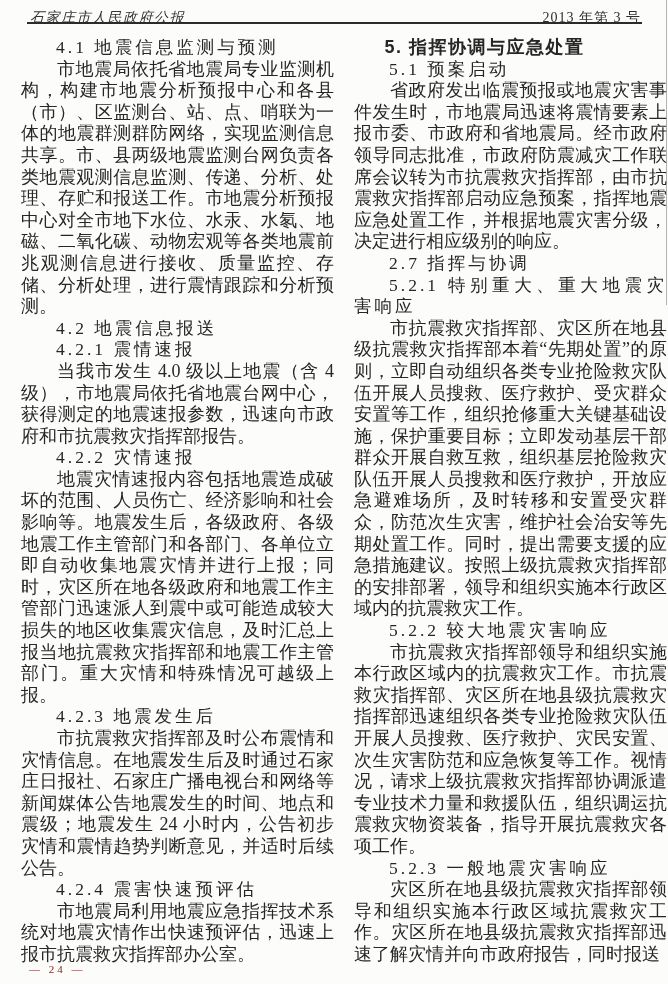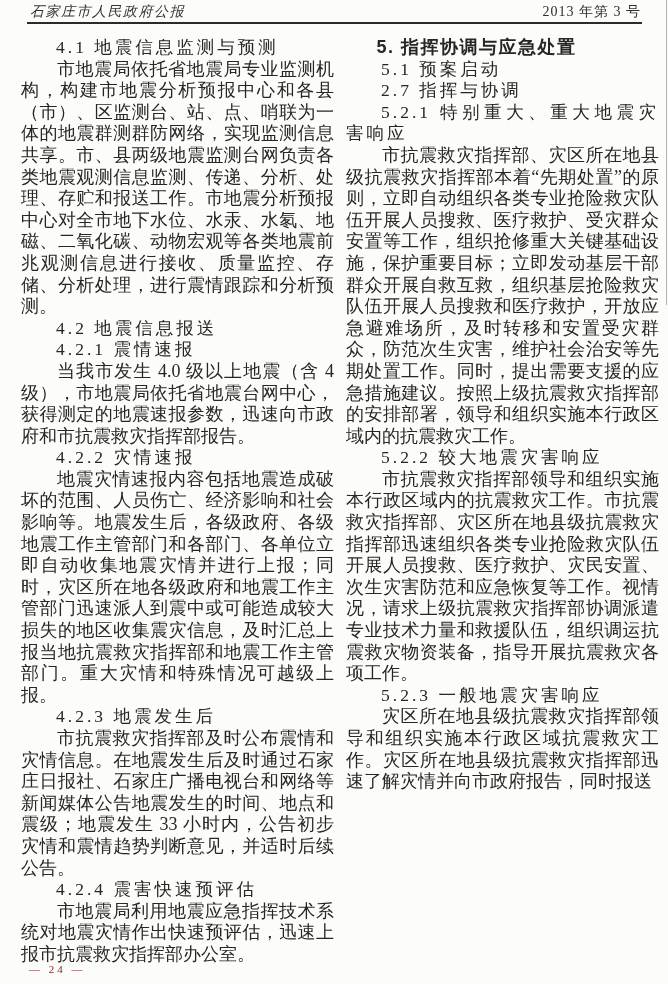--- a/index.html
+++ b/index.html
@@ -10,21 +10,21 @@
   }
   .page {
     position: relative;
     width: 668px; height: 984px;
     background: #fcfcfa;
     color: #262626;
     overflow: hidden;
   }
   .header {
     position: absolute;
-    top: 3px; left: 30px; right: 27px;
+    top: 9px; left: 30px; right: 27px;
     display: flex;
     justify-content: space-between;
     align-items: baseline;
     font-size: 14px;
   }
   .header-pub {
     font-style: italic;
     letter-spacing: 1.5px;
     color: #333;
   }
@@ -35,21 +35,21 @@
   .header-rule {
     position: absolute;
     top: 22px; left: 27px; right: 26px;
     height: 2px;
     background: #2b2b2b;
   }
   .columns {
     position: absolute;
     top: 37px; left: 21px;
     display: flex;
-    gap: 12px;
+    gap: 20px;
   }
   .column {
     width: 313px;
     font-size: 18px;
     line-height: 21.6px;
     text-align: justify;
     text-justify: inter-character;
     color: #262626;
   }
   .block { margin: 0; }
@@ -93,27 +93,28 @@
   <div class="columns">
     <div class="column">
         <div class="block h3">4.1 地震信息监测与预测</div>
         <div class="block p">市地震局依托省地震局专业监测机构，构建市地震分析预报中心和各县（市）、区监测台、站、点、哨联为一体的地震群测群防网络，实现监测信息共享。市、县两级地震监测台网负责各类地震观测信息监测、传递、分析、处理、存贮和报送工作。市地震分析预报中心对全市地下水位、水汞、水氡、地磁、二氧化碳、动物宏观等各类地震前兆观测信息进行接收、质量监控、存储、分析处理，进行震情跟踪和分析预测。</div>
         <div class="block h3">4.2 地震信息报送</div>
         <div class="block h3">4.2.1 震情速报</div>
         <div class="block p">当我市发生 4.0 级以上地震（含 4 级），市地震局依托省地震台网中心，获得测定的地震速报参数，迅速向市政府和市抗震救灾指挥部报告。</div>
         <div class="block h3">4.2.2 灾情速报</div>
         <div class="block p">地震灾情速报内容包括地震造成破坏的范围、人员伤亡、经济影响和社会影响等。地震发生后，各级政府、各级地震工作主管部门和各部门、各单位立即自动收集地震灾情并进行上报；同时，灾区所在地各级政府和地震工作主管部门迅速派人到震中或可能造成较大损失的地区收集震灾信息，及时汇总上报当地抗震救灾指挥部和地震工作主管部门。重大灾情和特殊情况可越级上报。</div>
         <div class="block h3">4.2.3 地震发生后</div>
-        <div class="block p">市抗震救灾指挥部及时公布震情和灾情信息。在地震发生后及时通过石家庄日报社、石家庄广播电视台和网络等新闻媒体公告地震发生的时间、地点和震级；地震发生 33 小时内，公告初步灾情和震情趋势判断意见，并适时后续公告。</div>
+        <div class="block p">市抗震救灾指挥部及时公布震情和灾情信息。在地震发生后及时通过石家庄日报社、石家庄广播电视台和网络等新闻媒体公告地震发生的时间、地点和震级；地震发生 24 小时内，公告初步灾情和震情趋势判断意见，并适时后续公告。</div>
         <div class="block h3">4.2.4 震害快速预评估</div>
         <div class="block p">市地震局利用地震应急指挥技术系统对地震灾情作出快速预评估，迅速上报市抗震救灾指挥部办公室。</div>
       </div>
     <div class="column">
         <div class="block h2">5. 指挥协调与应急处置</div>
         <div class="block h3">5.1 预案启动</div>
+        <div class="block p">省政府发出临震预报或地震灾害事件发生时，市地震局迅速将震情要素上报市委、市政府和省地震局。经市政府领导同志批准，市政府防震减灾工作联席会议转为市抗震救灾指挥部，由市抗震救灾指挥部启动应急预案，指挥地震应急处置工作，并根据地震灾害分级，决定进行相应级别的响应。</div>
         <div class="block h3">2.7 指挥与协调</div>
         <div class="block h3">5.2.1 特别重大、重大地震灾害响应</div>
         <div class="block p">市抗震救灾指挥部、灾区所在地县级抗震救灾指挥部本着“先期处置”的原则，立即自动组织各类专业抢险救灾队伍开展人员搜救、医疗救护、受灾群众安置等工作，组织抢修重大关键基础设施，保护重要目标；立即发动基层干部群众开展自救互救，组织基层抢险救灾队伍开展人员搜救和医疗救护，开放应急避难场所，及时转移和安置受灾群众，防范次生灾害，维护社会治安等先期处置工作。同时，提出需要支援的应急措施建议。按照上级抗震救灾指挥部的安排部署，领导和组织实施本行政区域内的抗震救灾工作。</div>
         <div class="block h3">5.2.2 较大地震灾害响应</div>
         <div class="block p">市抗震救灾指挥部领导和组织实施本行政区域内的抗震救灾工作。市抗震救灾指挥部、灾区所在地县级抗震救灾指挥部迅速组织各类专业抢险救灾队伍开展人员搜救、医疗救护、灾民安置、次生灾害防范和应急恢复等工作。视情况，请求上级抗震救灾指挥部协调派遣专业技术力量和救援队伍，组织调运抗震救灾物资装备，指导开展抗震救灾各项工作。</div>
         <div class="block h3">5.2.3 一般地震灾害响应</div>
         <div class="block p">灾区所在地县级抗震救灾指挥部领导和组织实施本行政区域抗震救灾工作。灾区所在地县级抗震救灾指挥部迅速了解灾情并向市政府报告，同时报送</div>
       </div>
   </div>
 

